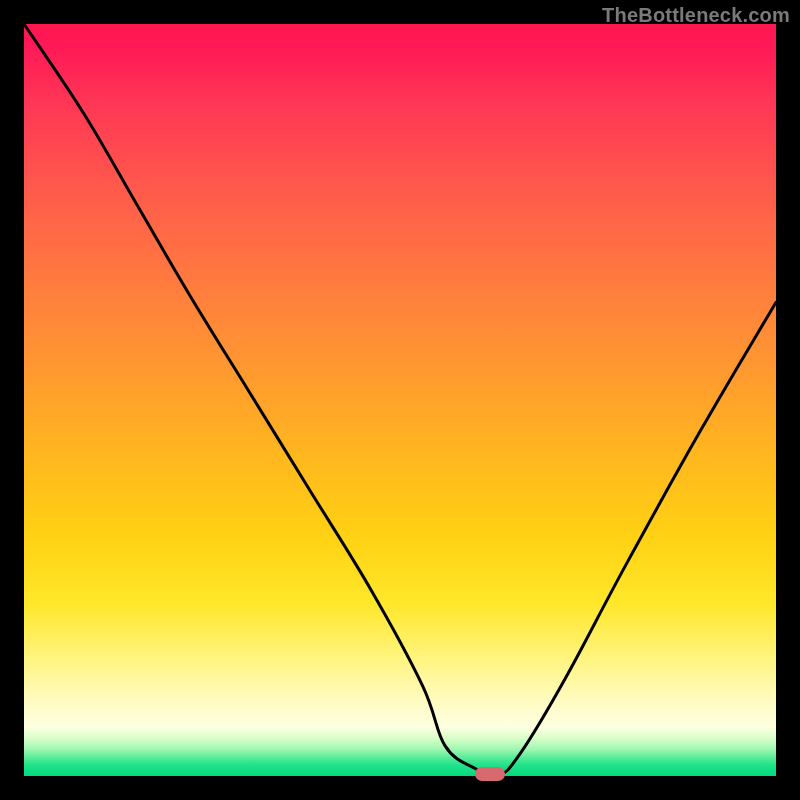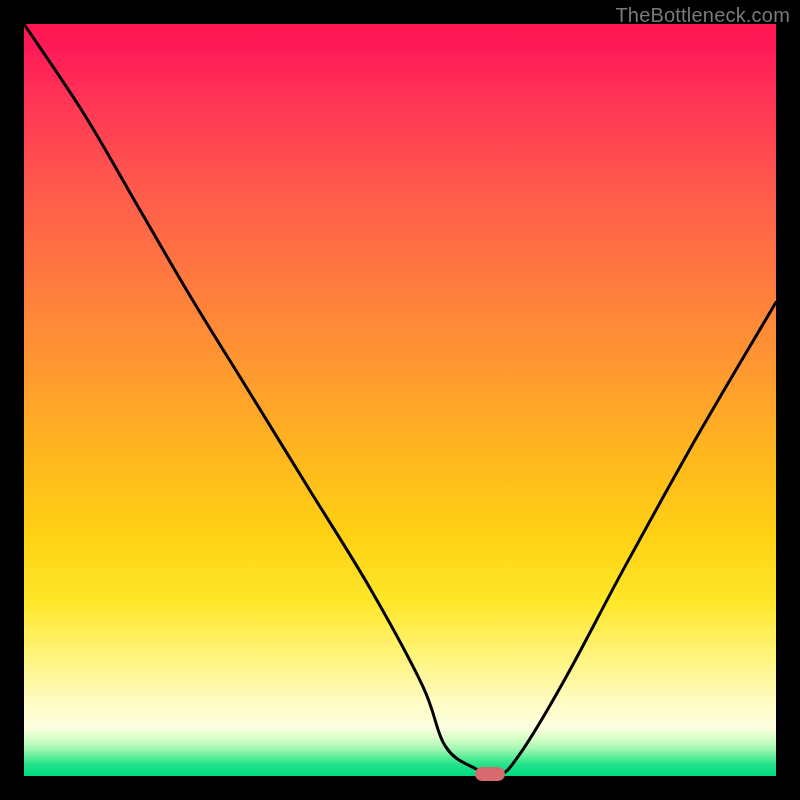--- a/index.html
+++ b/index.html
@@ -11,20 +11,21 @@
     overflow: hidden;
     font-family: Arial, Helvetica, sans-serif;
   }
   .frame {
     position: absolute;
     left: 0;
     top: 0;
     width: 800px;
     height: 800px;
     background: #000;
+    font-weight: bold;
   }
   .plot-area {
     position: absolute;
     left: 24px;
     top: 24px;
     width: 752px;
     height: 752px;
     
     background:
       linear-gradient(

